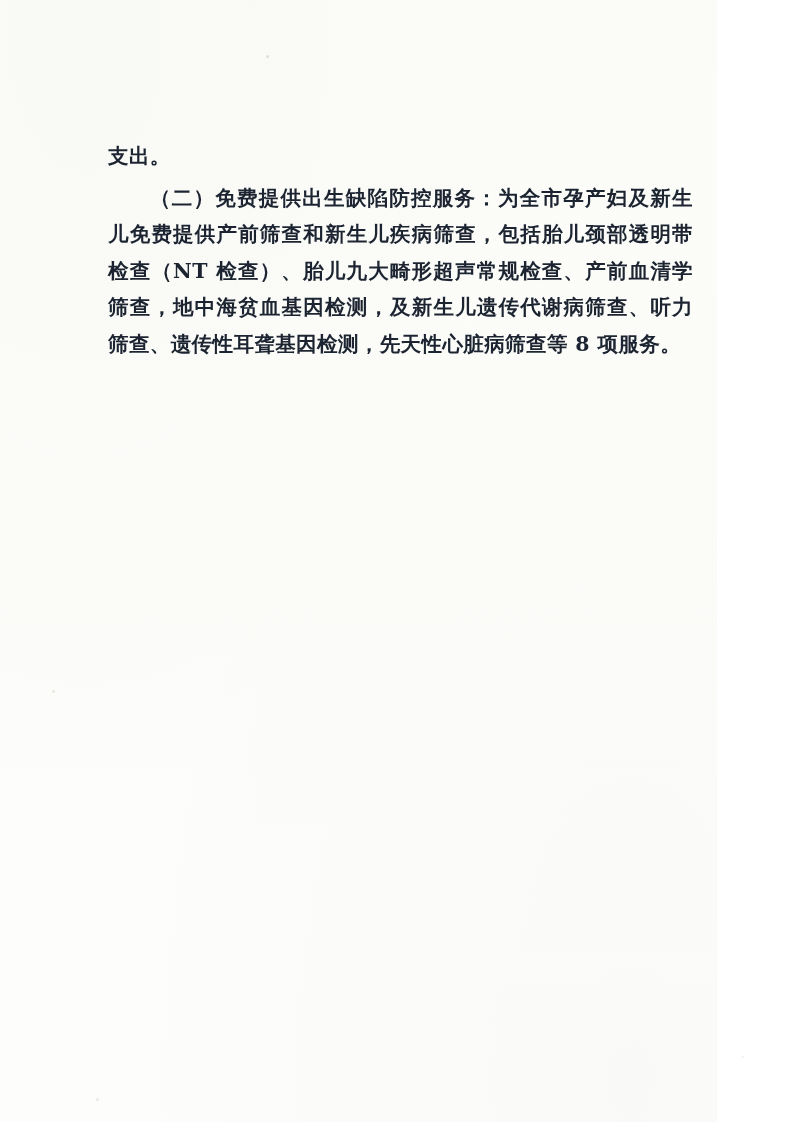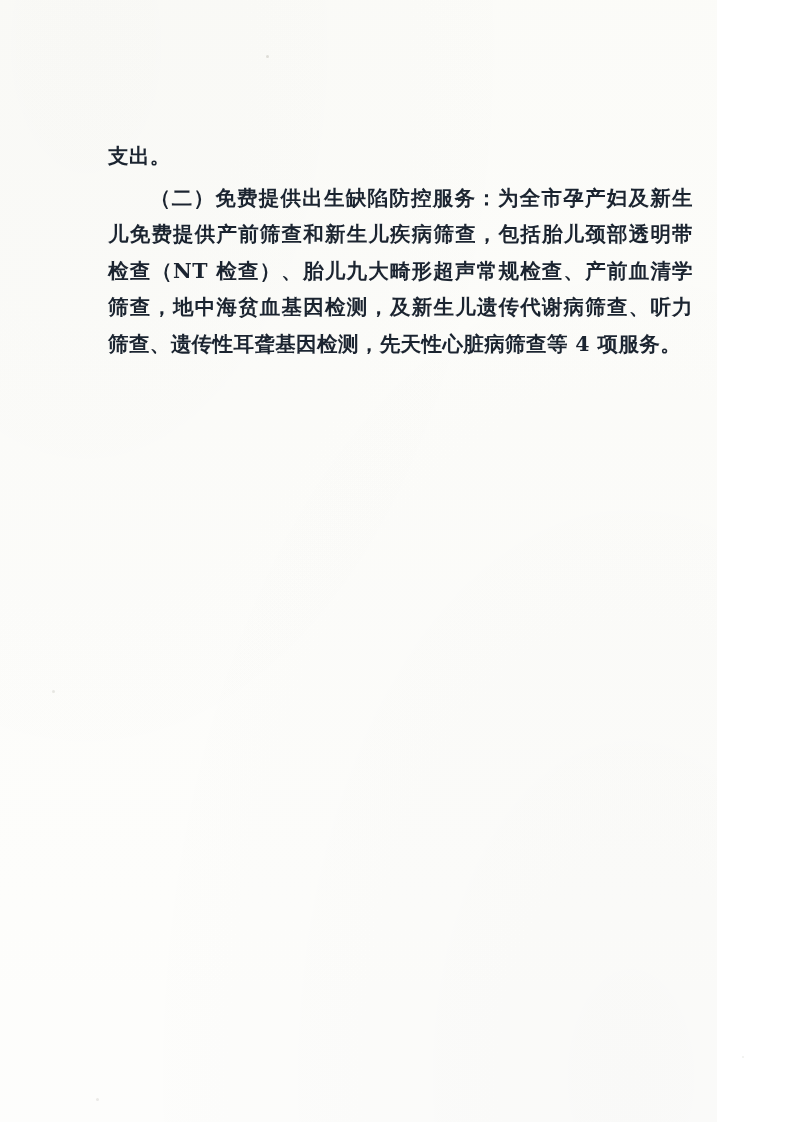--- a/index.html
+++ b/index.html
@@ -70,16 +70,16 @@
 
 <div class="page">
 
   <div class="speck s1"></div>
   <div class="speck s2"></div>
   <div class="speck s3"></div>
   <div class="speck s4"></div>
 
   <div class="content">
     <p class="para">支出。</p>
-    <p class="para indent">（二）免费提供出生缺陷防控服务：为全市孕产妇及新生儿免费提供产前筛查和新生儿疾病筛查，包括胎儿颈部透明带检查（NT 检查）、胎儿九大畸形超声常规检查、产前血清学筛查，地中海贫血基因检测，及新生儿遗传代谢病筛查、听力筛查、遗传性耳聋基因检测，先天性心脏病筛查等 4 项服务。</p>
+    <p class="para indent">（二）免费提供出生缺陷防控服务：为全市孕产妇及新生儿免费提供产前筛查和新生儿疾病筛查，包括胎儿颈部透明带检查（NT 检查）、胎儿九大畸形超声常规检查、产前血清学筛查，地中海贫血基因检测，及新生儿遗传代谢病筛查、听力筛查、遗传性耳聋基因检测，先天性心脏病筛查等 8 项服务。</p>
   </div>
 
 </div>
 
 </body></html>

